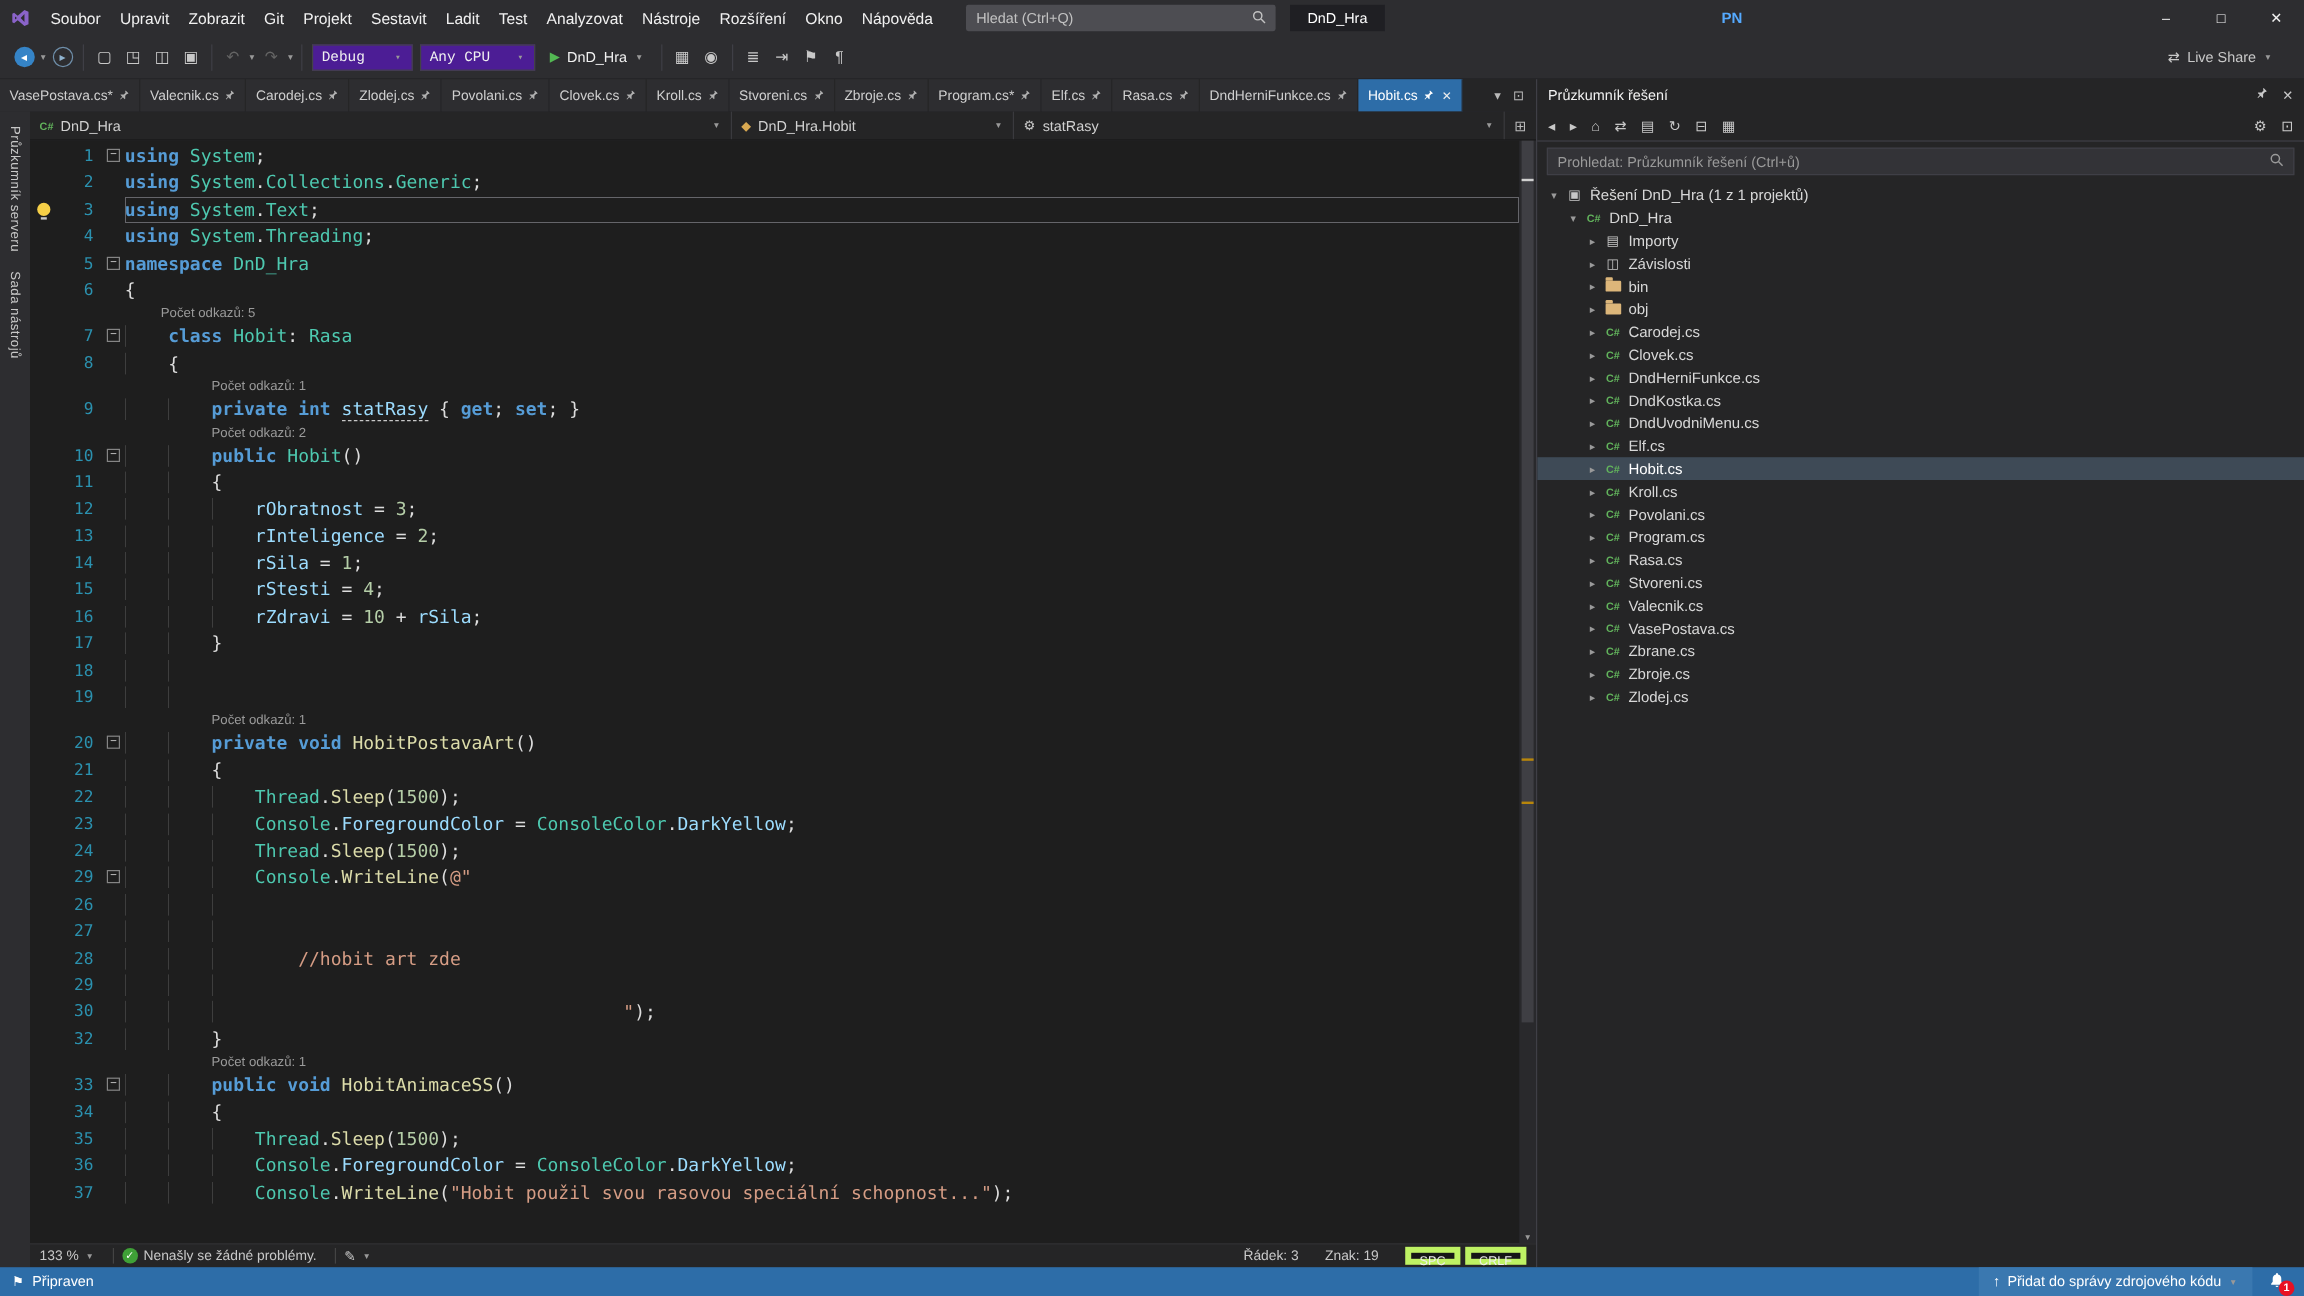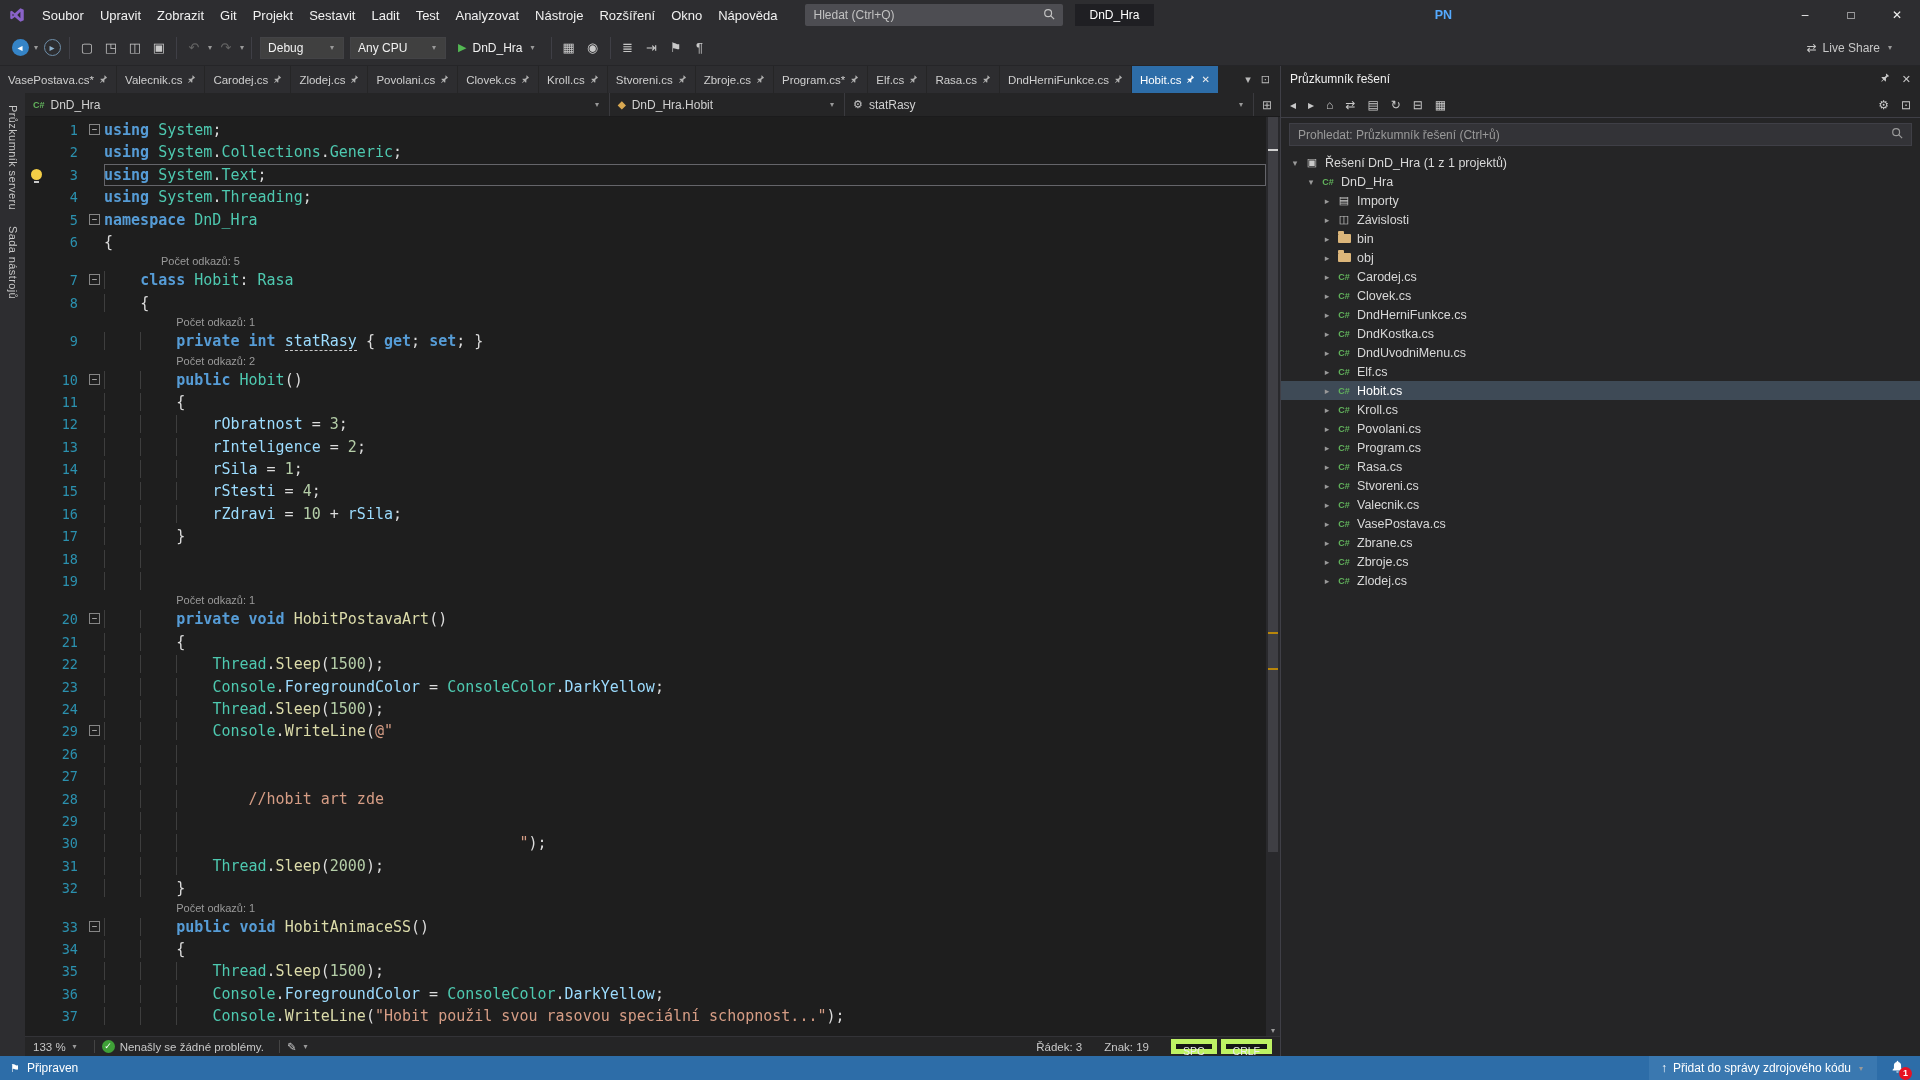--- a/index.html
+++ b/index.html
@@ -26,22 +26,22 @@
   .toolbar{height:36px;display:flex;align-items:center;padding:0 8px;flex:none;background:#2d2d30;
            border-bottom:1px solid #252528;}
   .tbtn{min-width:22px;height:24px;display:flex;align-items:center;justify-content:center;
         color:#c8c8c8;font-size:13px;margin:0 1px;}
   .tbtn.dis{color:#656565;}
   .navc{width:17px;height:17px;border-radius:50%;background:#3584c7;color:#fff;font-size:10px;
         display:flex;align-items:center;justify-content:center;}
   .navc.fwd{background:transparent;border:1px solid #6f8faa;color:#8fb3cf;}
   .car{font-size:8px;color:#999;margin:0 2px;}
   .tsep{width:1px;height:22px;background:#3f3f46;margin:0 5px;}
-  .combo{height:22px;background:#404040;border:1px solid #434346;display:flex;align-items:center;
-         justify-content:space-between;padding:0 7px;font-size:12px;color:#f1f1f1;margin:0 3px;}
+  .combo{height:22px;background:#4c1d95;border:1px solid #434346;display:flex;align-items:center;
+         justify-content:space-between;padding:0 7px;font-size:12px;color:#f1f1f1;margin:0 3px;font-family:Liberation Mono, monospace;}
   .combo.cfg{width:84px;} .combo.plat{width:96px;}
   .runbtn{display:flex;align-items:center;gap:6px;padding:0 9px;height:24px;color:#f1f1f1;font-size:12px;}
   .play{color:var(--run_green,#53b853);font-size:11px;}
   .liveshare{display:flex;align-items:center;gap:6px;color:#c8c8c8;font-size:12px;margin:0 18px 0 0;}
 
   
   .mainrow{flex:1;display:flex;min-height:0;}
   .leftcol{flex:1;display:flex;flex-direction:column;min-width:0;}
 
   .tabstrip-row{height:27px;background:#252526;display:flex;align-items:stretch;flex:none;}
@@ -426,21 +426,21 @@
                 <div class="crow">
                   <span class="cg"></span>
                   <span class="cn">6</span>
                   <span class="cf"></span>
                   <span class="cc"><span class="tok p">{</span></span>
                 </div>
                 <div class="clrow">
                   <span class="cg"></span>
                   <span class="cn"></span>
                   <span class="cf"></span>
-                  <span class="clc" style="margin-left: 57px;">Počet odkazů: 5</span>
+                  <span class="clc" style="margin-left: 30px;">Počet odkazů: 5</span>
                 </div>
                 <div class="crow">
                   <span class="cg"></span>
                   <span class="cn">7</span>
                   <span class="cf">
                     <span class="foldbox">−</span>
                   </span>
                   <span class="cc"><span class="ind">    </span><span class="tok k">class</span><span class="tok p"> </span><span class="tok t">Hobit</span><span class="tok p">: </span><span class="tok t">Rasa</span></span>
                 </div>
                 <div class="crow">
@@ -597,26 +597,20 @@
                   <span class="cg"></span>
                   <span class="cn">29</span>
                   <span class="cf"></span>
                   <span class="cc"><span class="ind">            </span></span>
                 </div>
                 <div class="crow">
                   <span class="cg"></span>
                   <span class="cn">30</span>
                   <span class="cf"></span>
                   <span class="cc"><span class="ind">            </span>                                  <span class="tok s">"</span><span class="tok p">);</span></span>
-                </div>
-                <div class="crow">
-                  <span class="cg"></span>
-                  <span class="cn">31</span>
-                  <span class="cf"></span>
-                  <span class="cc"><span class="ind">            </span><span class="tok t">Thread</span><span class="tok p">.</span><span class="tok m">Sleep</span><span class="tok p">(</span><span class="tok n">2000</span><span class="tok p">);</span></span>
                 </div>
                 <div class="crow">
                   <span class="cg"></span>
                   <span class="cn">32</span>
                   <span class="cf"></span>
                   <span class="cc"><span class="ind">        </span><span class="tok p">}</span></span>
                 </div>
                 <div class="clrow">
                   <span class="cg"></span>
                   <span class="cn"></span>

